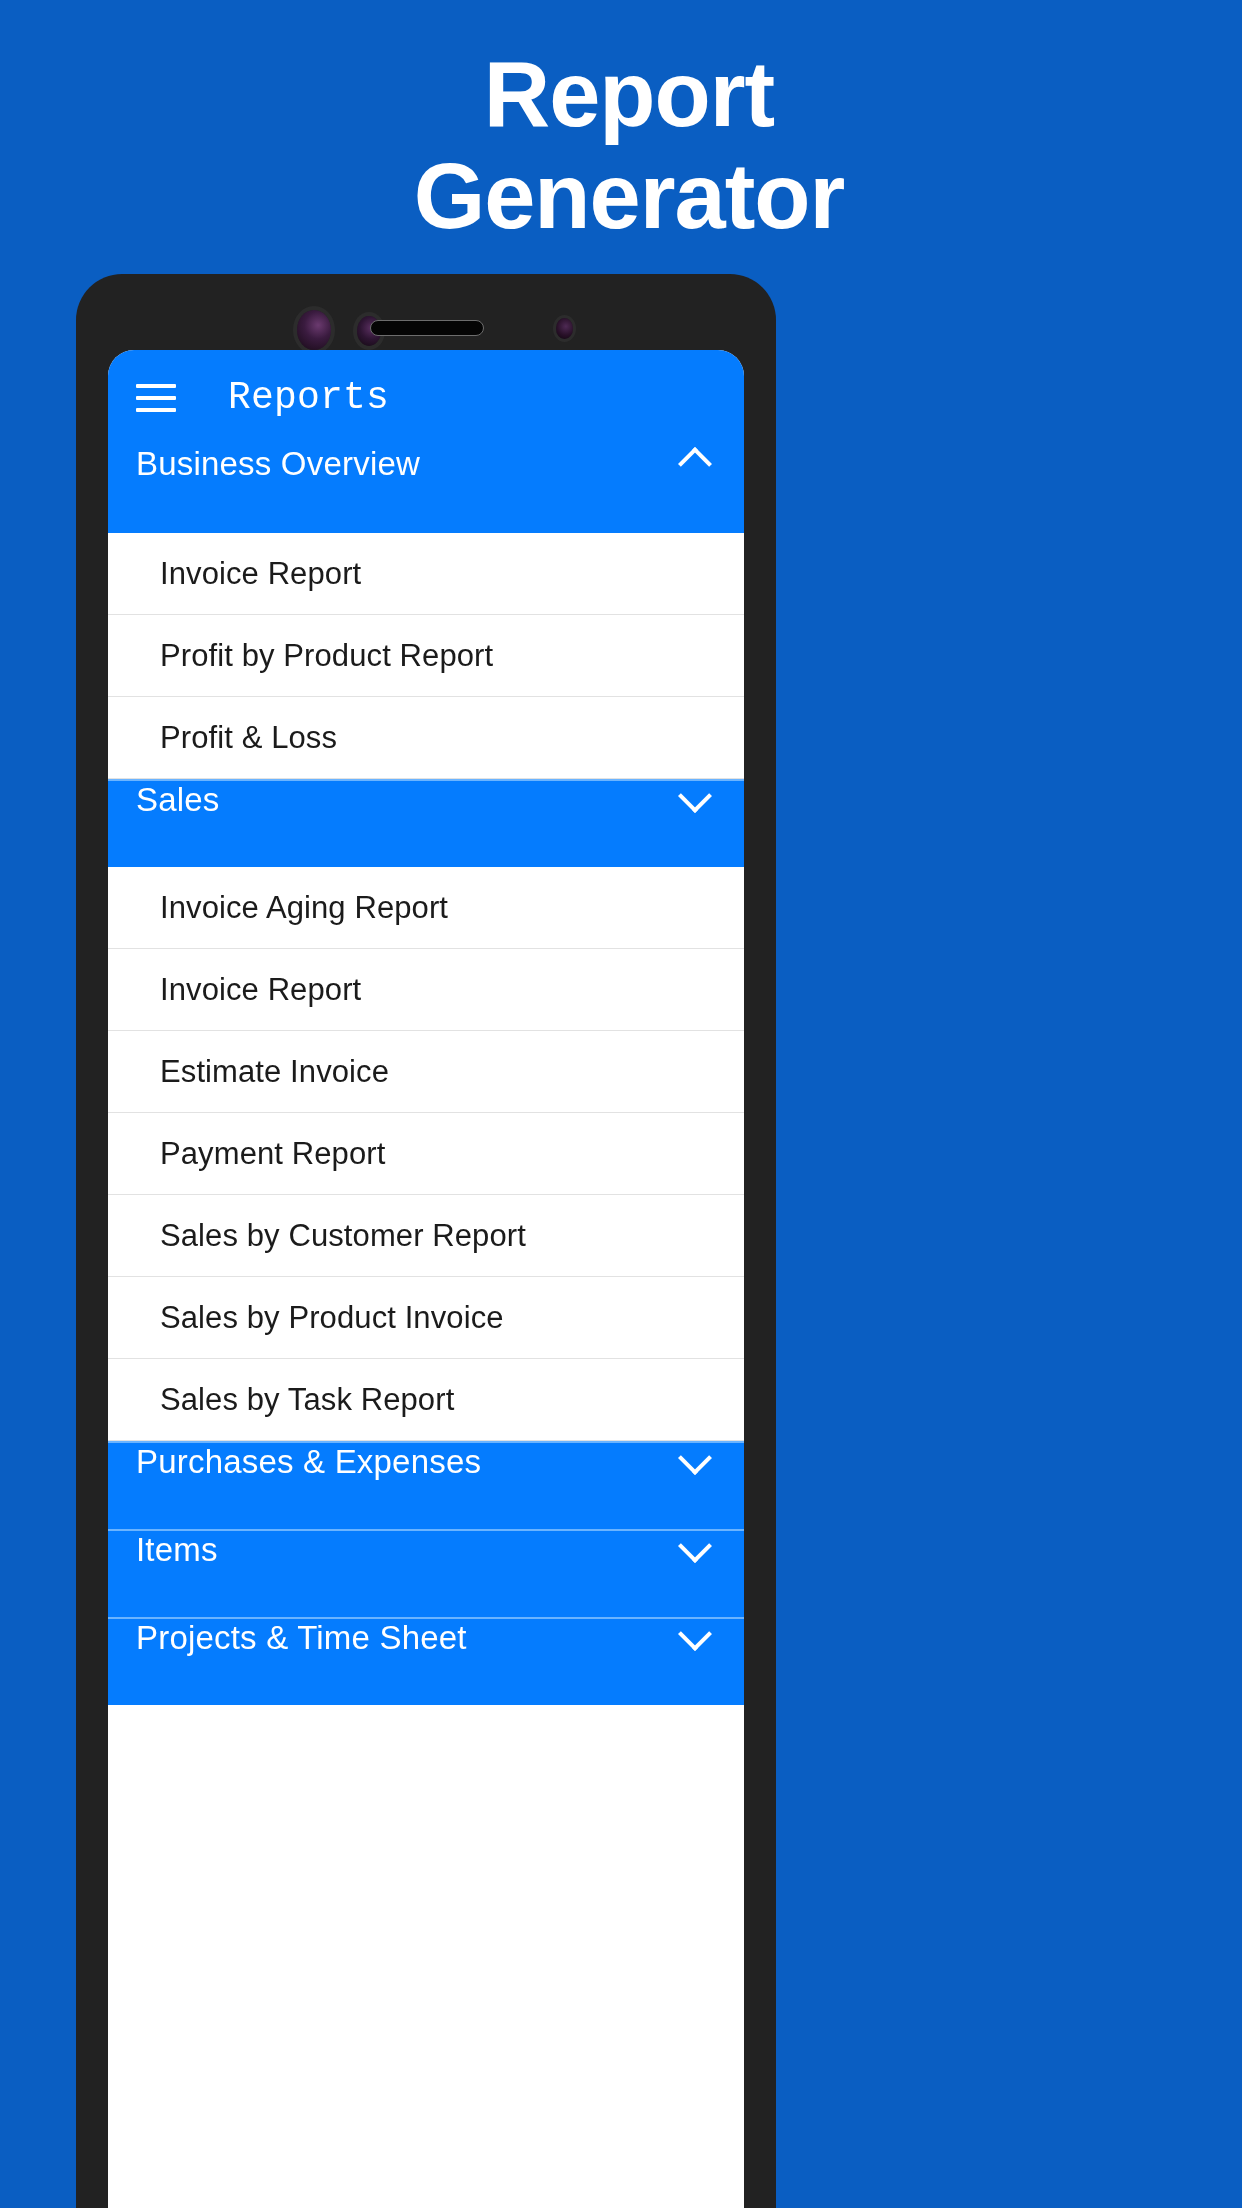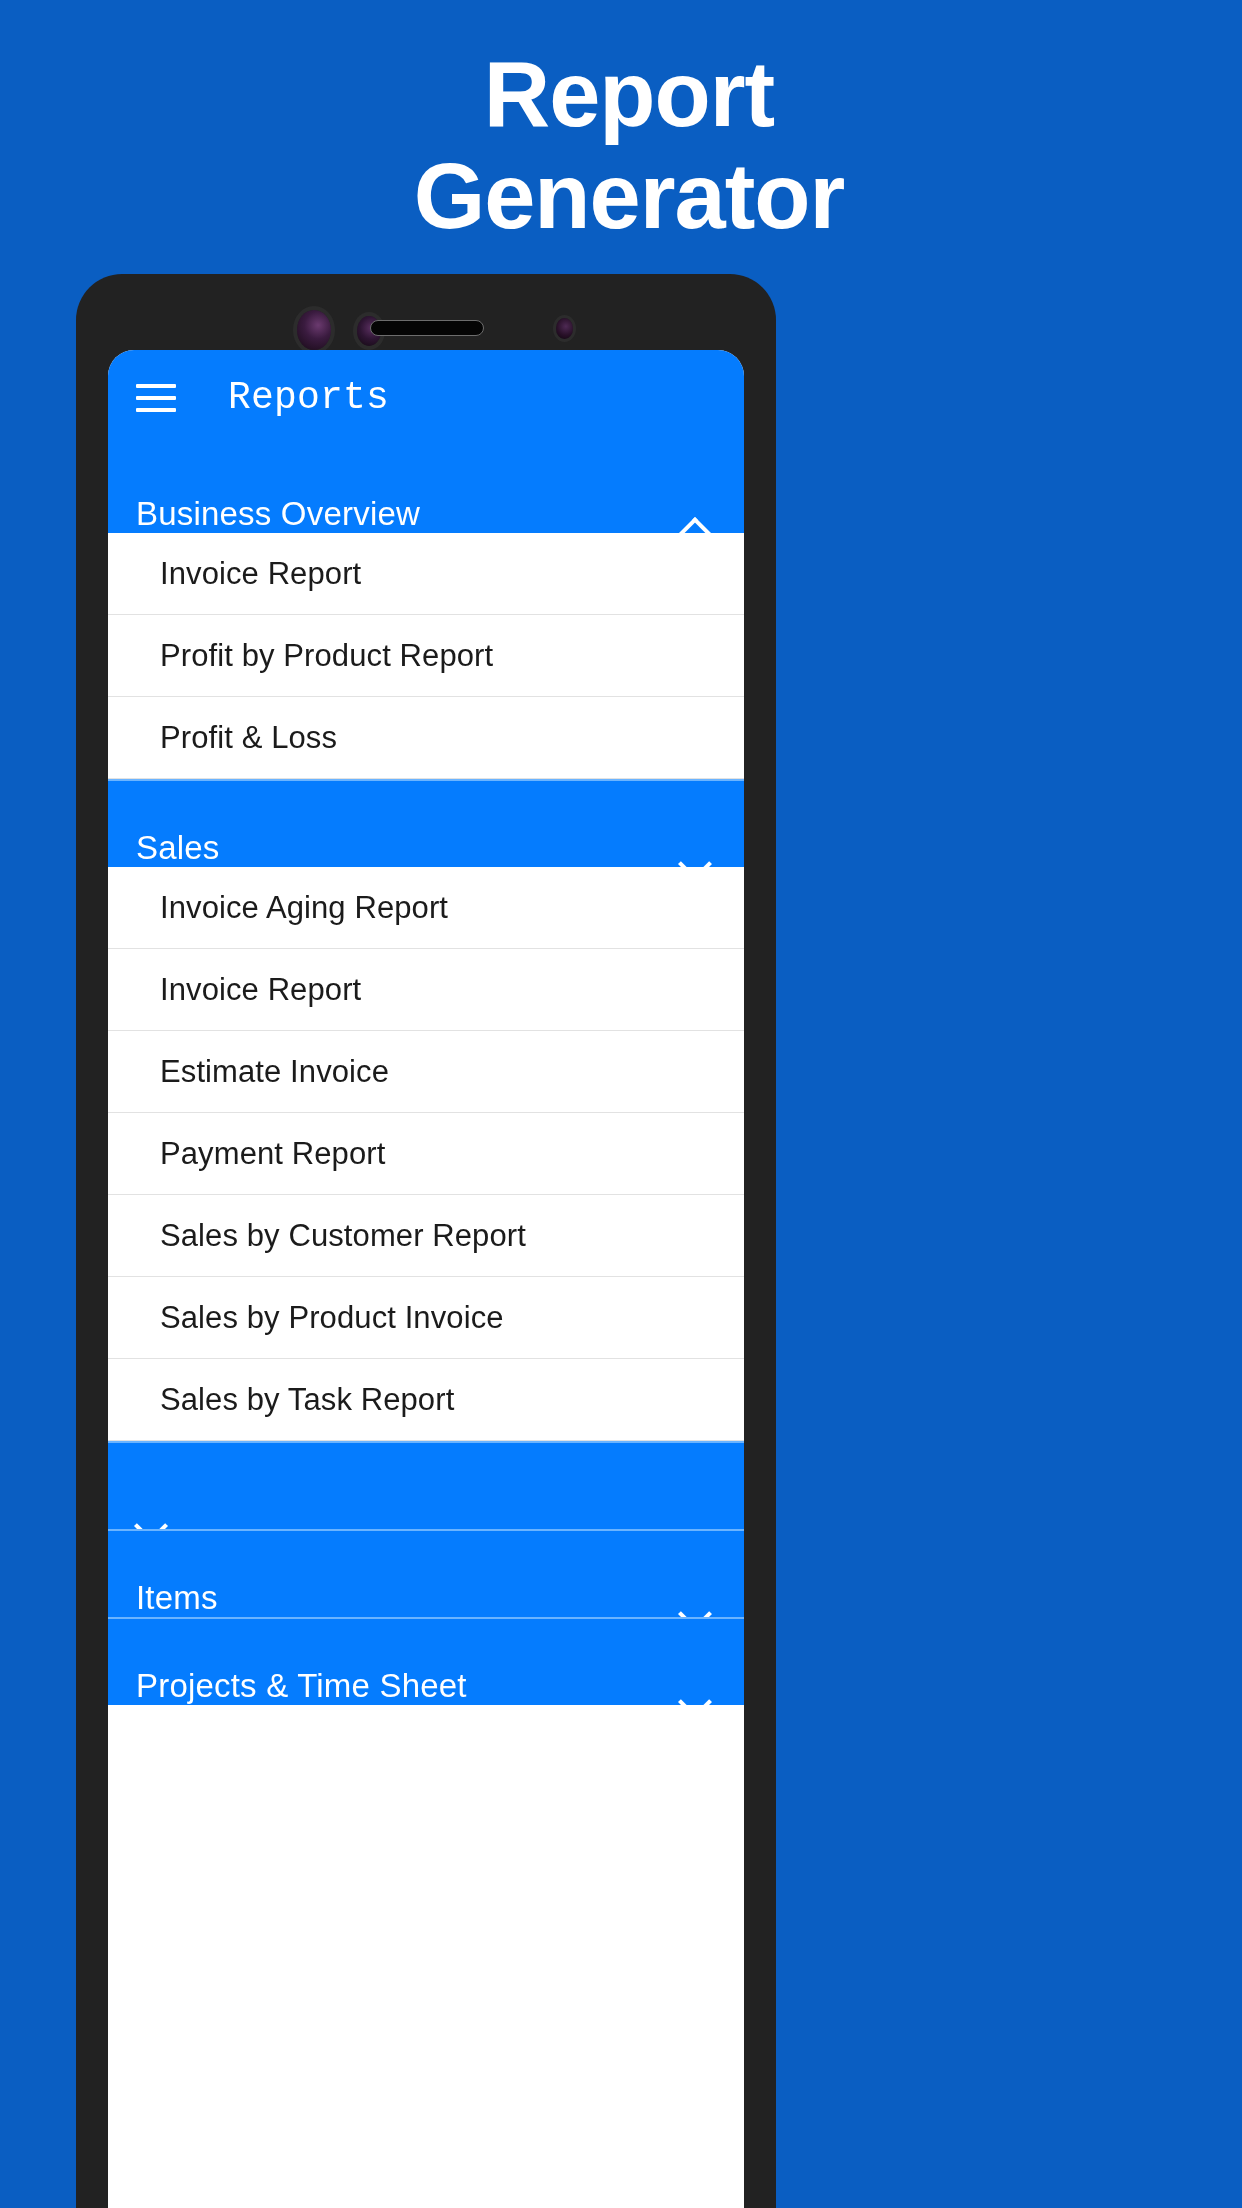--- a/index.html
+++ b/index.html
@@ -114,21 +114,21 @@
     font-weight:400;
     letter-spacing:0.2px;
     font-family:Liberation Mono, monospace;
   }
 
   
   .section-head{
     height:88px;
     background:#057cfe;
     display:flex;
-    align-items:flex-end;
+    align-items:flex-start;
     justify-content:space-between;
     padding:0 34px 0 28px;
     border-top:2px solid #6bb4ff;
     position:relative;
   }
   .section-head:first-of-type{ border-top:none; }
   .section-head .label{
     color:#ffffff;
     font-size:33px;
     font-weight:500;
@@ -242,20 +242,21 @@
         <div class="list-item">
           <div class="label">Sales by Customer Report</div>
         </div>
         <div class="list-item">
           <div class="label">Sales by Product Invoice</div>
         </div>
         <div class="list-item">
           <div class="label">Sales by Task Report</div>
         </div>
         <div class="section-head">
+          <div class="label">Purchases &amp; Expenses</div>
           <div class="chev"></div>
         </div>
         <div class="section-head">
           <div class="label">Items</div>
           <div class="chev"></div>
         </div>
         <div class="section-head">
           <div class="label">Projects &amp; Time Sheet</div>
           <div class="chev"></div>
         </div>

